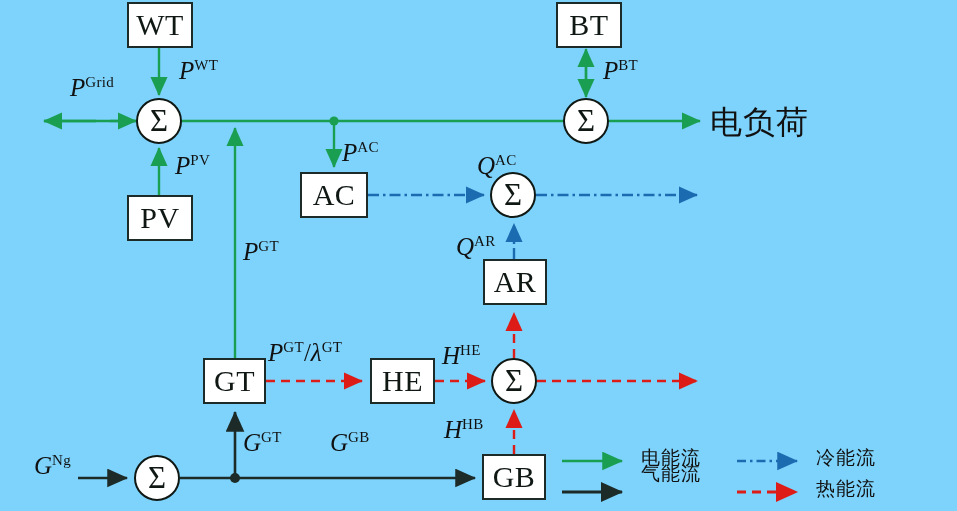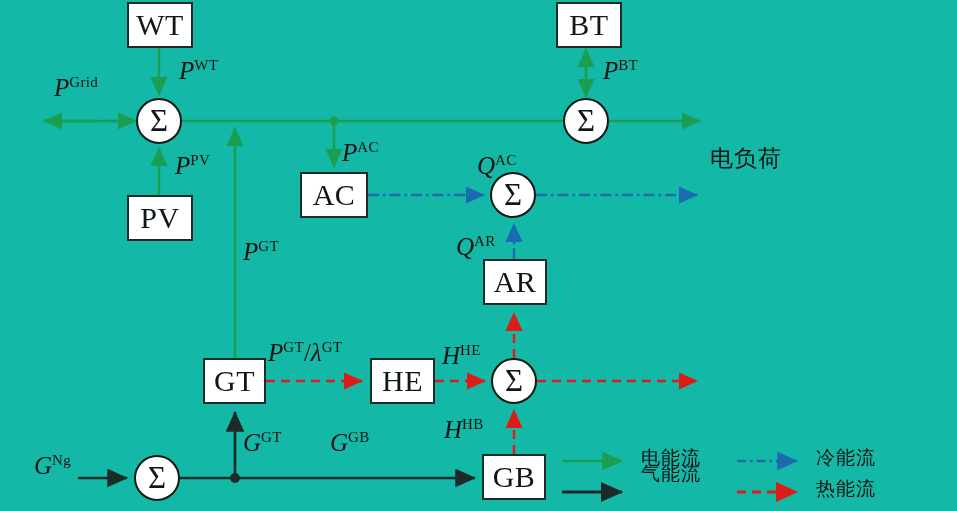--- a/index.html
+++ b/index.html
@@ -1,19 +1,19 @@
 <!DOCTYPE html>
 <html><head>
 <meta charset="utf-8">
 <style>
   html,body{margin:0;padding:0;background:#ffffff;}
   #stage{
     position:relative;
     width:957px;height:511px;
-    background:#14b8a6;
+    background:#7dd3fc;
     font-family:"Liberation Serif", serif;
     overflow:hidden;
   }
   svg#wires{position:absolute;left:0;top:0;width:957px;height:511px;}
 
   
   .box{
     position:absolute;
     box-sizing:border-box;
     border:2.5px solid #1c2a28;
@@ -57,26 +57,25 @@
     vertical-align:super;
     letter-spacing:.3px;
   }
   .lbl .sl{font-style:normal;}
   .lbl .lam{font-style:italic;}
 
   
   .cjk{
     position:absolute;
     font-family:"DejaVu Sans", sans-serif;
-    font-size:23px;
+    font-size:32px;
     color:#111;
     white-space:nowrap;
     line-height:1;
     letter-spacing:1px;
-    margin-top:41px;
   }
   .legend-text{
     position:absolute;
     font-family:"DejaVu Sans", sans-serif;
     font-size:19px;
     color:#111;
     white-space:nowrap;
     line-height:1;
     letter-spacing:1px;
   }
@@ -165,21 +164,21 @@
   <div class="sum" style="left:490px;top:172px;width:46px;height:46px;">
     <span>Σ</span>
   </div>
   <div class="sum" style="left:491px;top:358px;width:46px;height:46px;">
     <span>Σ</span>
   </div>
   <div class="sum" style="left:134px;top:455px;width:46px;height:46px;">
     <span>Σ</span>
   </div>
 
-  <div class="lbl" style="left:54px;top:75px;">
+  <div class="lbl" style="left:70px;top:75px;">
     <span>P</span><sup>Grid</sup>
   </div>
   <div class="lbl" style="left:179px;top:58px;">
     <span>P</span><sup>WT</sup>
   </div>
   <div class="lbl" style="left:603px;top:58px;">
     <span>P</span><sup>BT</sup>
   </div>
   <div class="lbl" style="left:175px;top:153px;">
     <span>P</span><sup>PV</sup>

